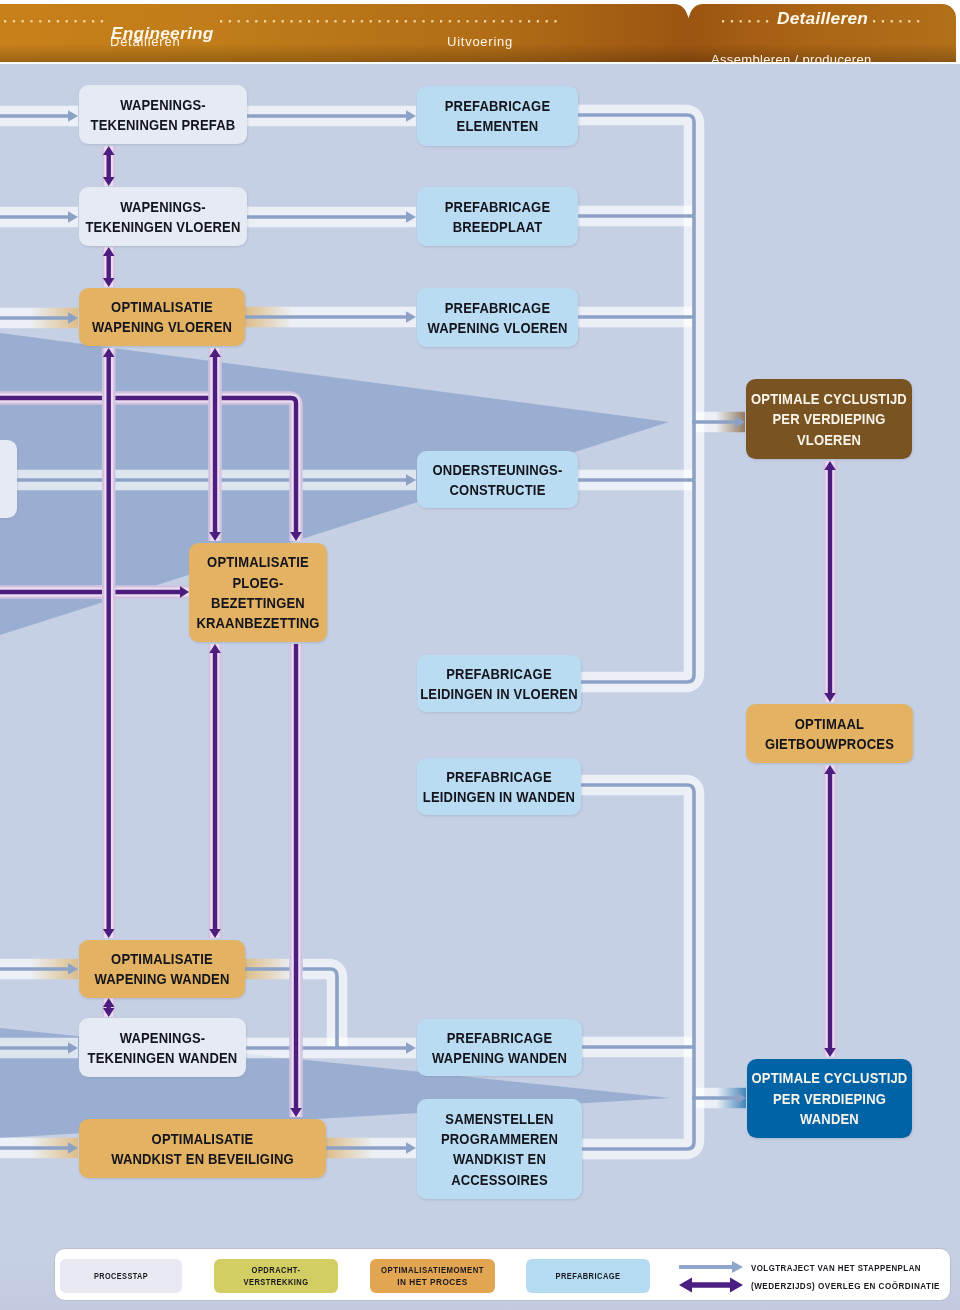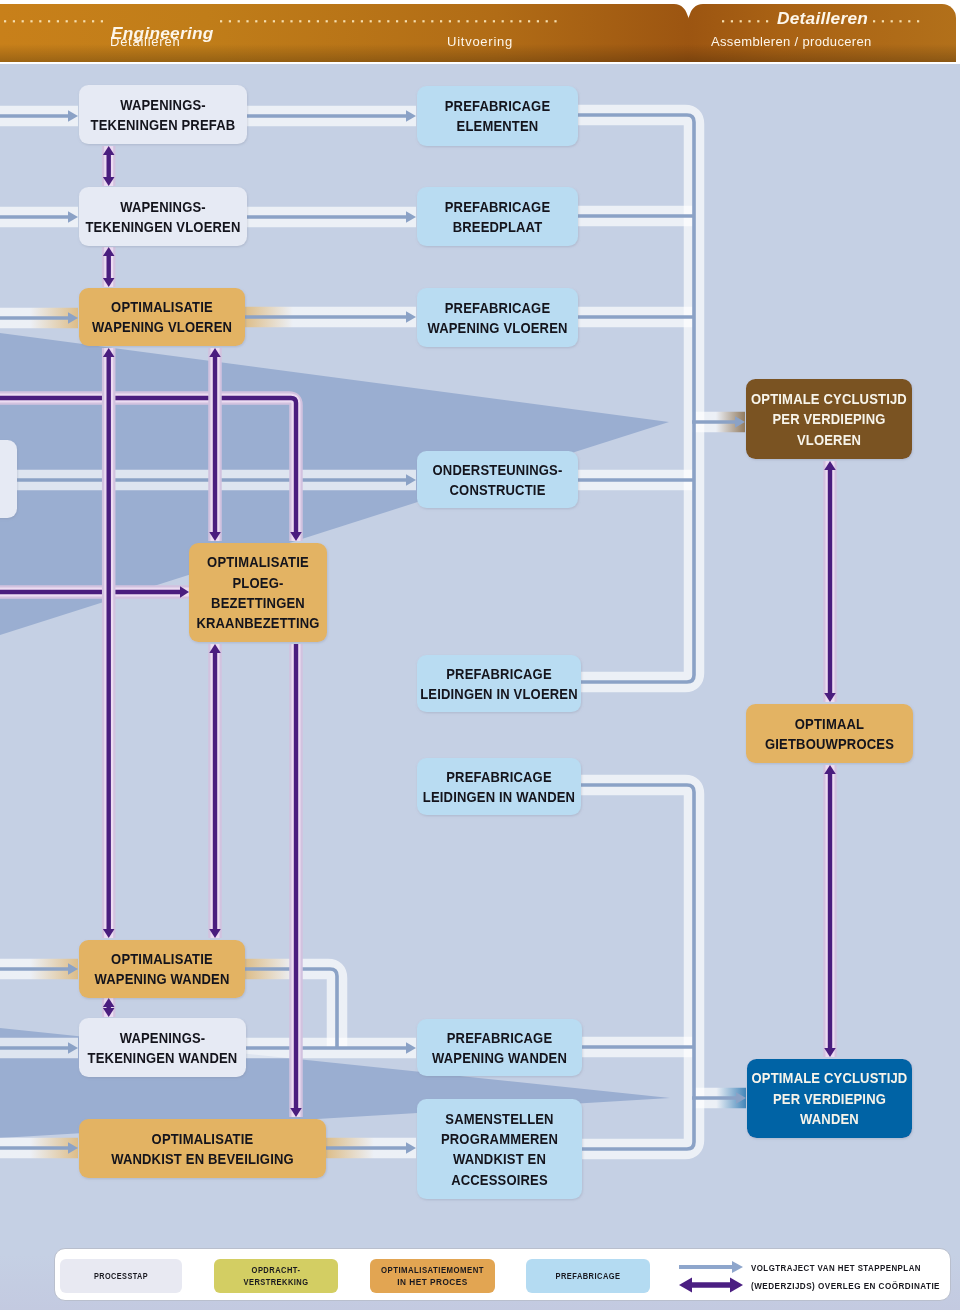--- a/index.html
+++ b/index.html
@@ -116,21 +116,21 @@
             <rect x="899.4" y="20.2" width="2.2" height="2.2"></rect>
             <rect x="908.2" y="20.2" width="2.2" height="2.2"></rect>
             <rect x="917.0" y="20.2" width="2.2" height="2.2"></rect>
           </g>
       </g>
     </svg>
     <div class="hdr-txt hdr-phase" style="left:111px;top:23px;">Engineering</div>
     <div class="hdr-txt hdr-stage" style="left:110px;top:34px;">Detailleren</div>
     <div class="hdr-txt hdr-stage" style="left:447px;top:34px;">Uitvoering</div>
     <div class="hdr-txt hdr-phase" style="left:777px;top:8px;">Detailleren</div>
-    <div class="hdr-txt hdr-stage" style="left:711px;top:34px;letter-spacing:.34px;text-align:right;">Assembleren / produceren</div>
+    <div class="hdr-txt hdr-stage" style="left:711px;top:52px;letter-spacing:.34px;text-align:right;">Assembleren / produceren</div>
   </div>
 
   <div id="panel">
     <svg id="diag" width="960" height="1176" viewBox="0 64 960 1176">
       <defs>
         <linearGradient id="bgWedge1" x1="0" y1="0" x2="1" y2="0">
           <stop offset="0" stop-color="#9aa9cd"></stop>
           <stop offset="1" stop-color="#96a7cb"></stop>
         </linearGradient>
         <filter id="sh" x="-20%" y="-25%" width="150%" height="160%">

